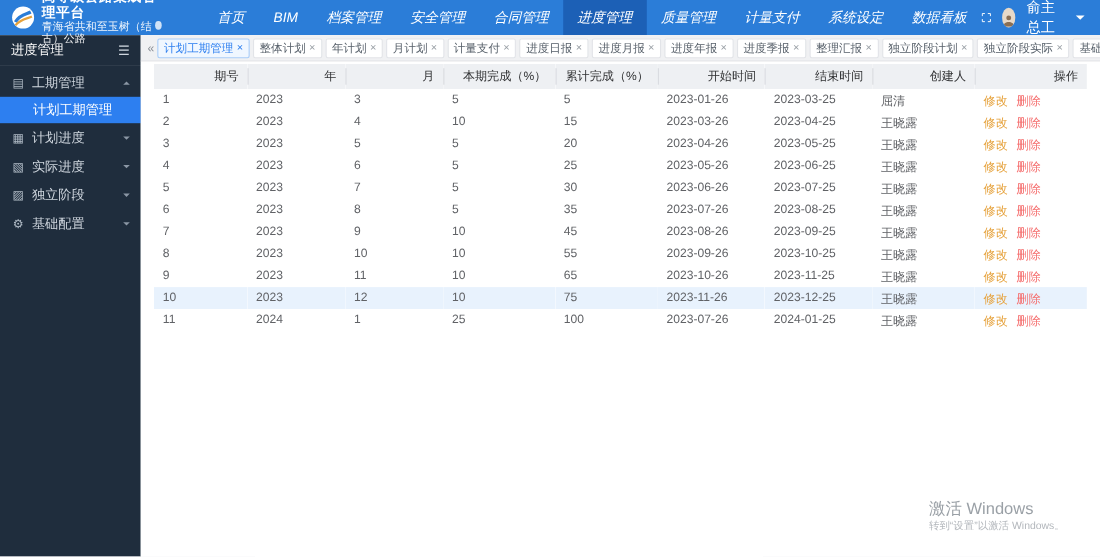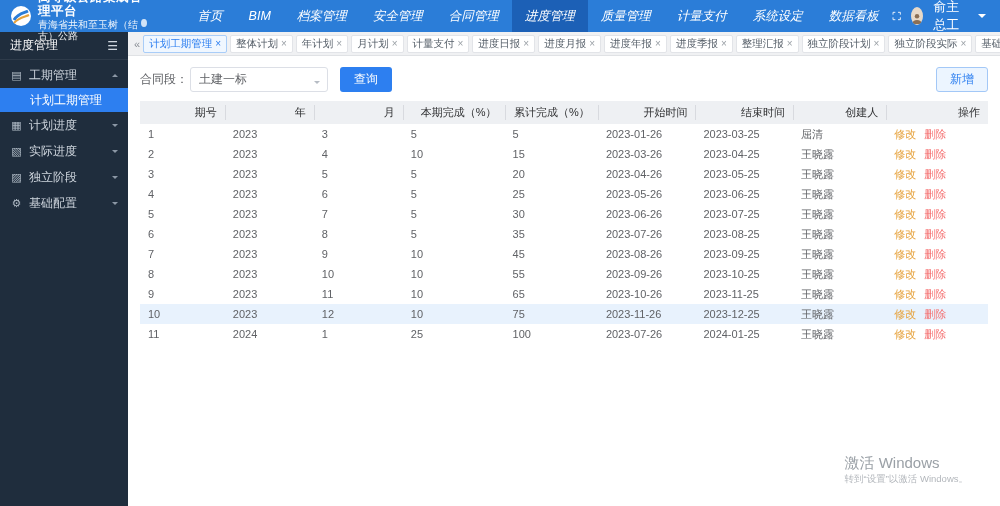--- a/index.html
+++ b/index.html
@@ -232,30 +232,20 @@
           <span class="tab-close">×</span>
         </span>
             <span class="tab">
           <span>基础项配置</span>
 
         </span>
           </span>
       </div>
 
       <div class="panel">
-        <div class="toolbar">
-          <span class="filter-label">合同段：</span>
-          <span class="select">
-            <span>土建一标</span>
-            <span class="caret"></span>
-          </span>
-          <button class="btn btn-primary">查询</button>
-          <span class="spacer"></span>
-          <button class="btn btn-outline">新增</button>
-        </div>
 
         <table>
           <colgroup>
             <col style="width:10%">
               <col style="width:10.5%">
               <col style="width:10.5%">
             <col style="width:12%">
               <col style="width:11%">
               <col style="width:11.5%">
             <col style="width:11.5%">

